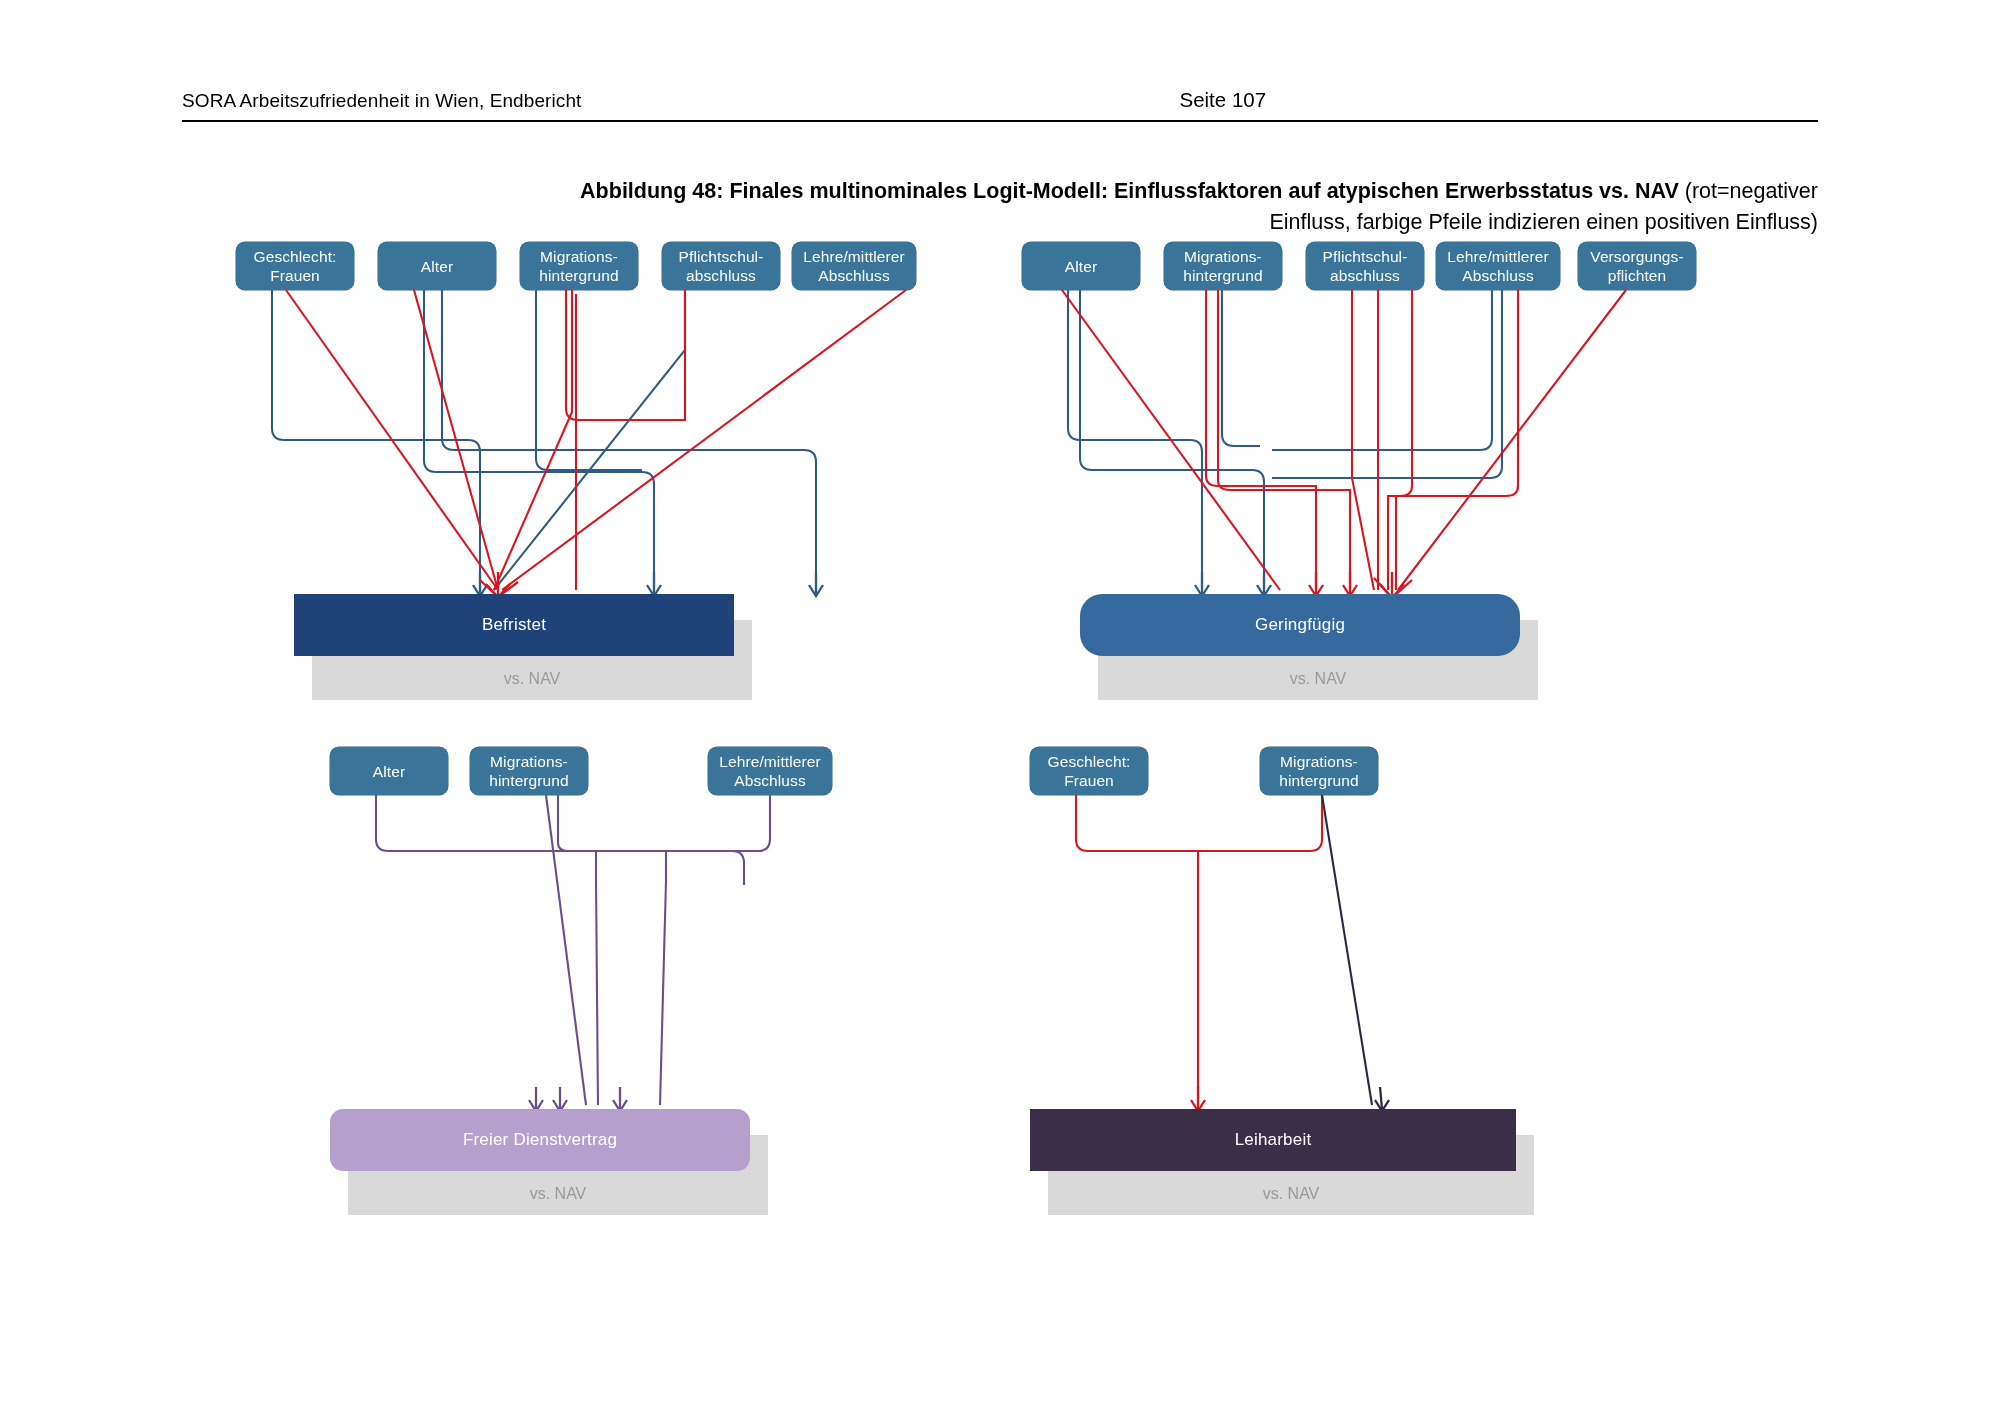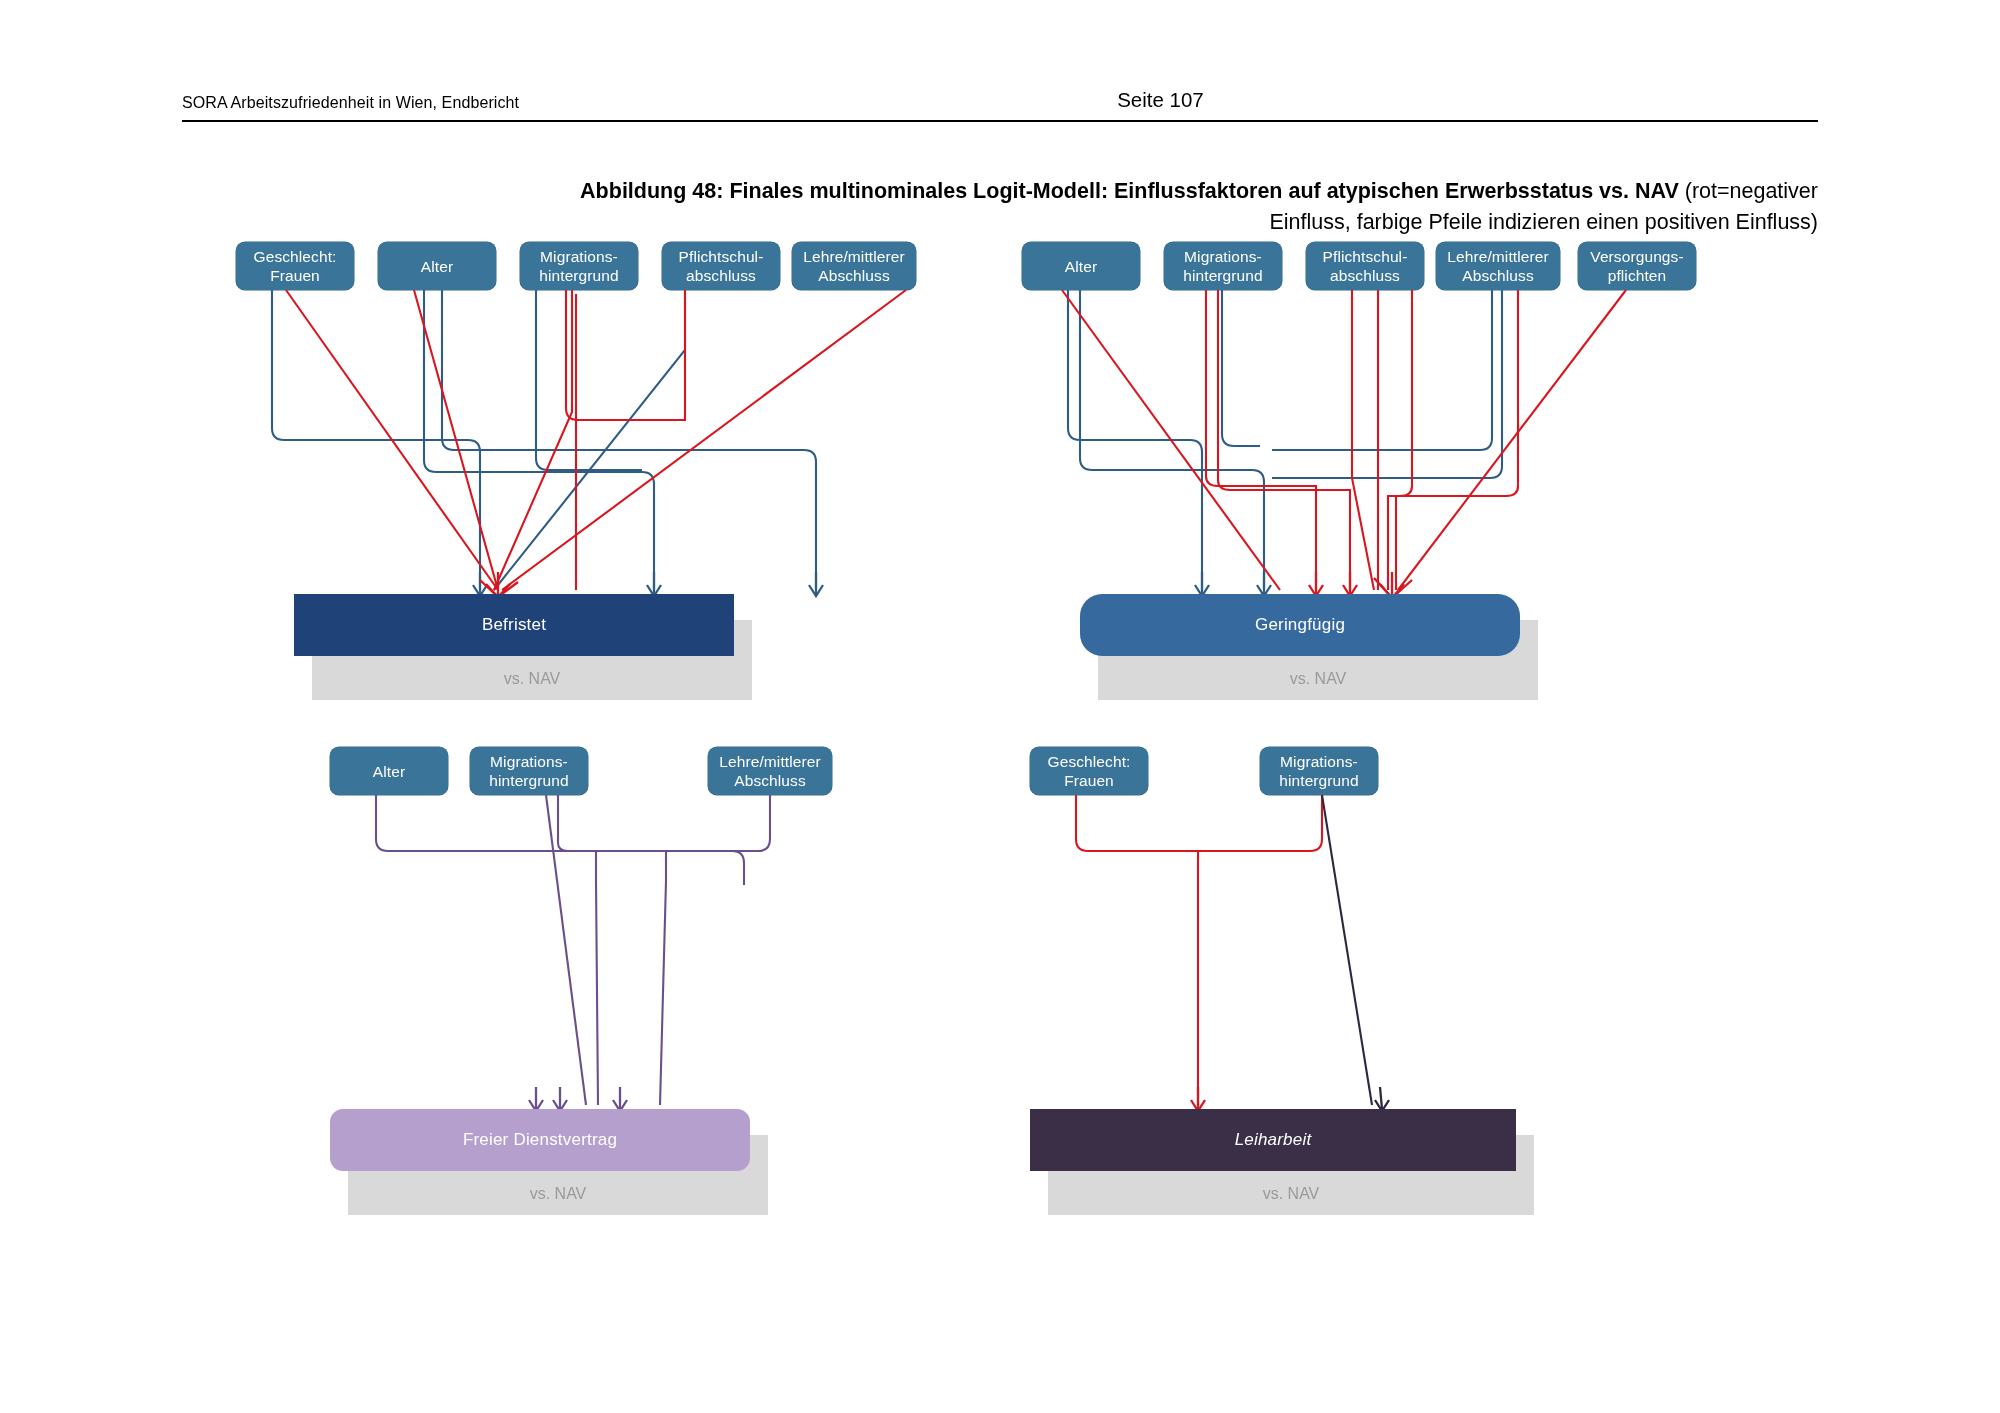--- a/index.html
+++ b/index.html
@@ -12,21 +12,21 @@
     overflow: hidden;
     position: relative;
   }
 
   
   .page-header {
     position: absolute;
     left: 182px; top: 88px; width: 1636px;
     display: flex; align-items: flex-end;
   }
-  .hdr-left  { font-size: 16px; letter-spacing: .1px; }
+  .hdr-left  { font-size: 19px; letter-spacing: .1px; }
   .hdr-right { font-size: 20.5px; margin-left: 598px; }
   .hdr-rule {
     position: absolute;
     left: 182px; top: 120px; width: 1636px; height: 0;
     border-top: 2.6px solid #000;
   }
 
   
   .caption {
     position: absolute;
@@ -286,18 +286,18 @@
       <g fill="none" stroke-width="2.3">
         <path stroke="#d9161f" d="M168,0 L168,22"></path>
           <path stroke="#d9161f" d="M161,13 L168,24 L175,13"></path>
         <path stroke="#2e2740" d="M350,0 L352,22"></path>
           <path stroke="#2e2740" d="M345,13 L352,24 L359,13"></path>
       </g>
     </svg>
 
     <div class="outcome" style="left:0px;top:362px;width:486px;">
       <div class="shadow" style="width:486px;height:80px;"></div>
-      <div class="bar" style="width:486px;height:62px;background:#3b2e47;font-style:italic;">Leiharbeit</div>
+      <div class="bar" style="width:486px;height:62px;background:#3b2e47;">Leiharbeit</div>
       <div class="vsnav" style="top:64px;width:486px;height:42px;">vs. NAV</div>
     </div>
   </div>
 
 </div>
 
 </body></html>

